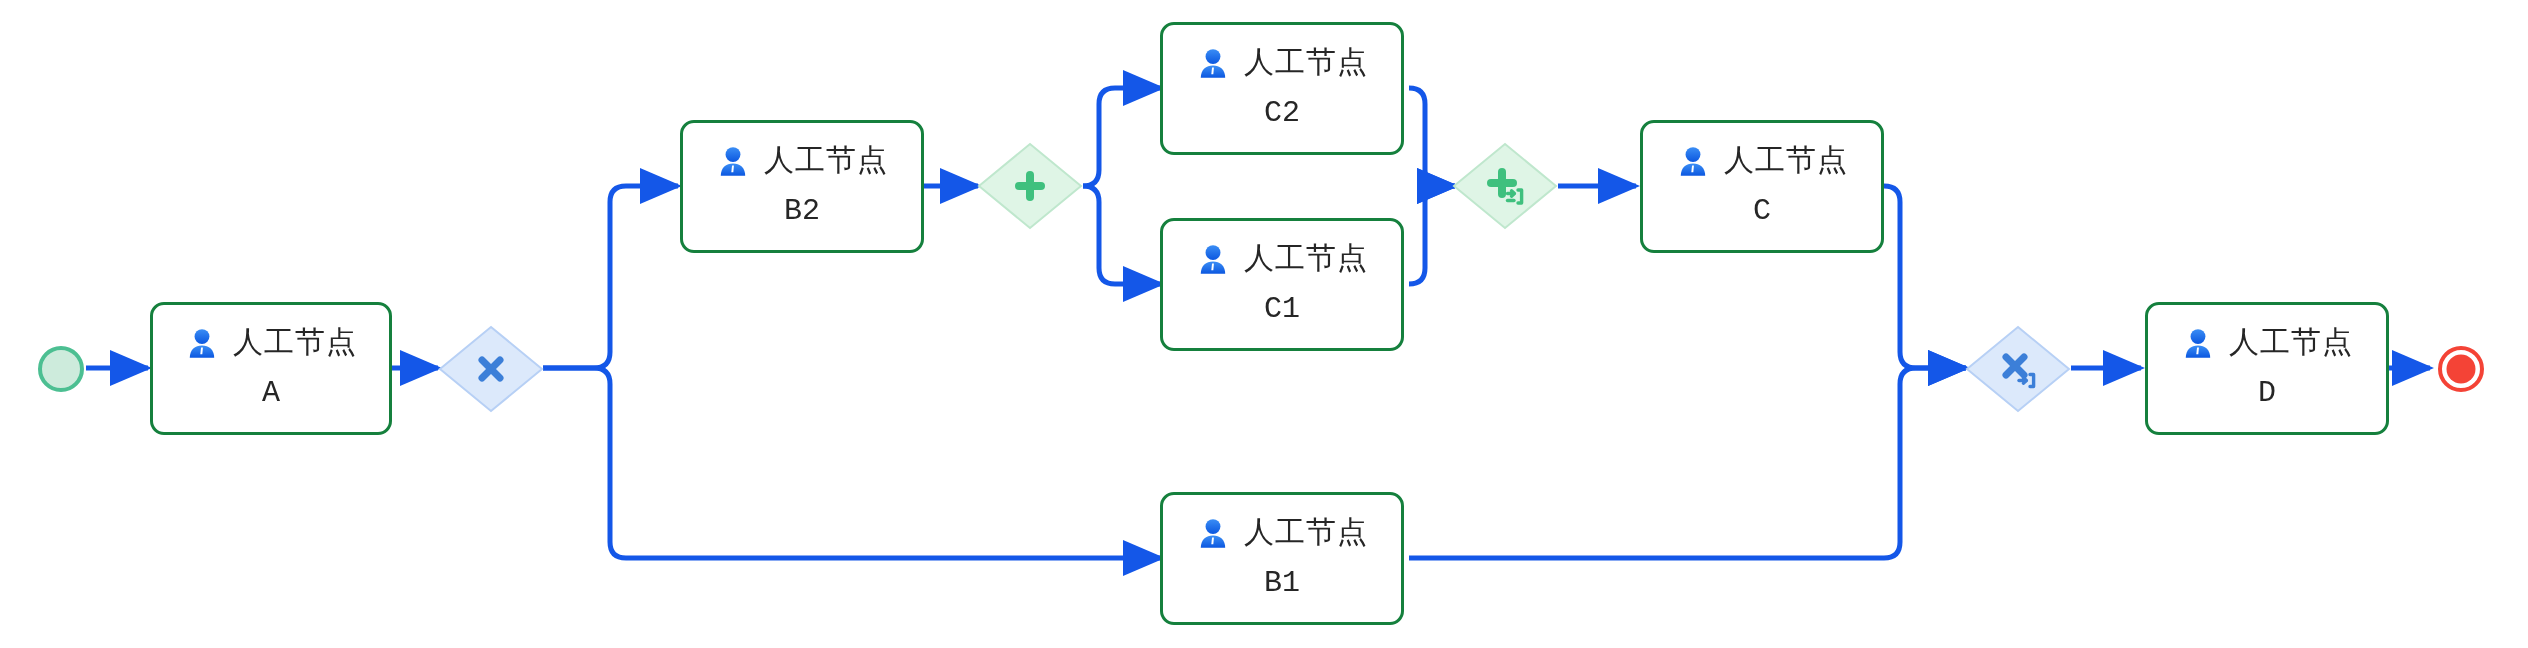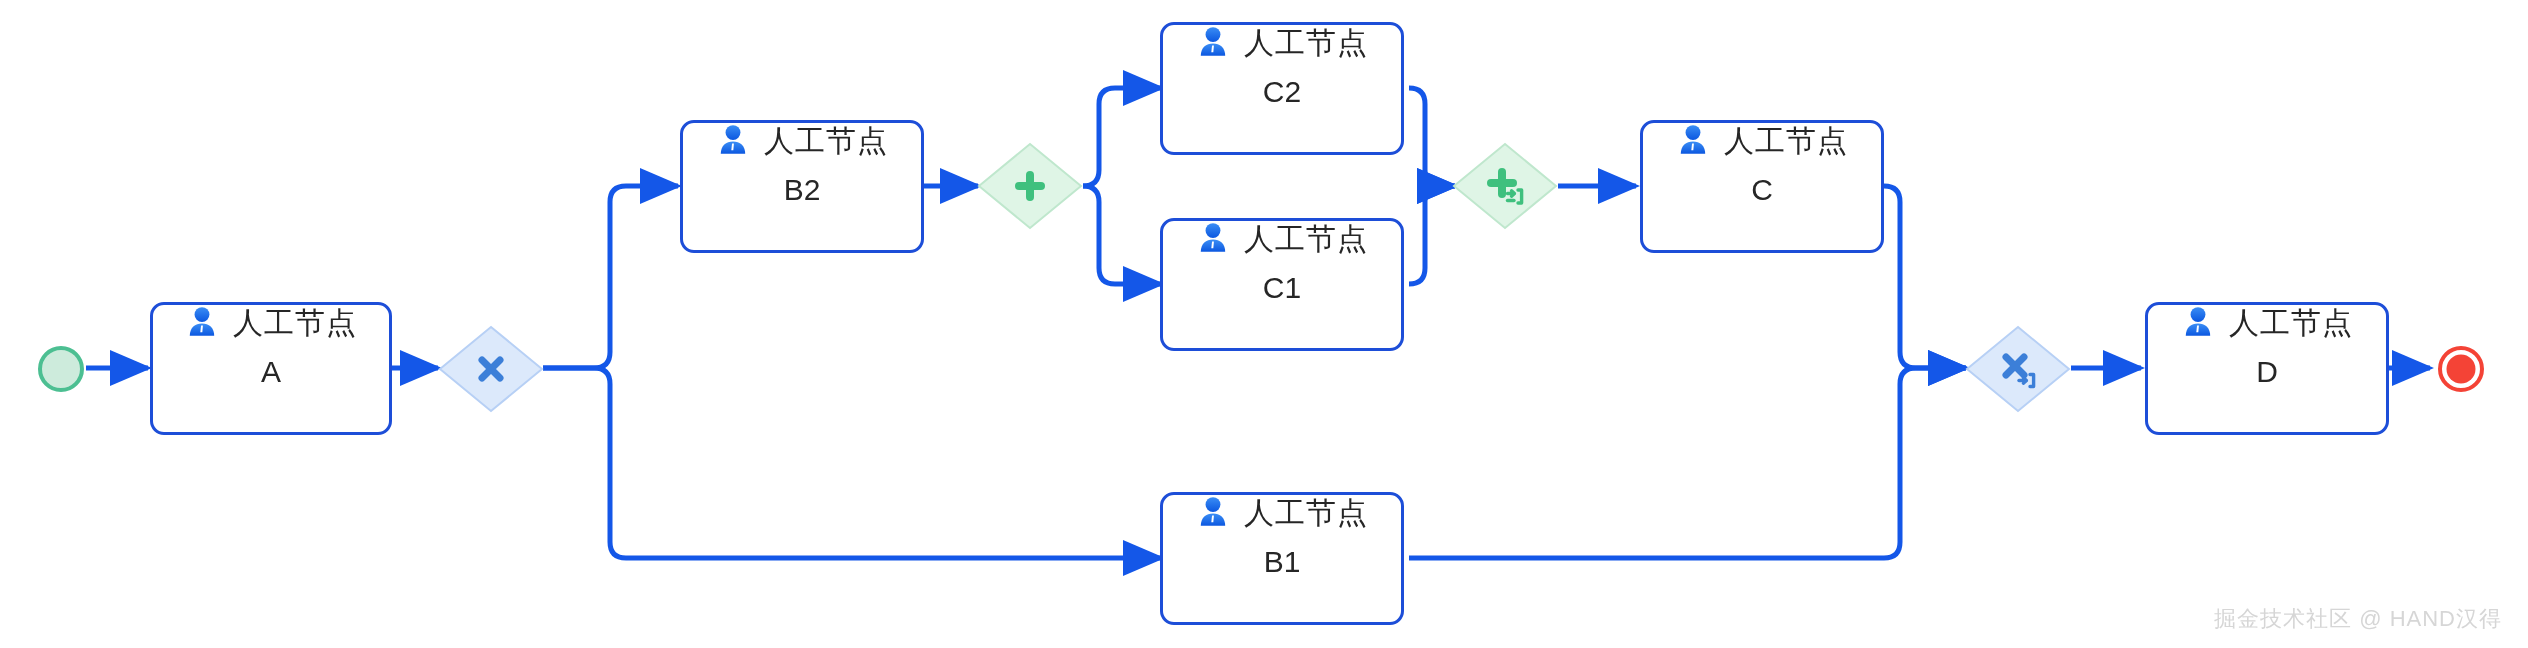--- a/index.html
+++ b/index.html
@@ -21,26 +21,28 @@
     position: absolute;
     left: 0;
     top: 0;
     width: 2528px;
     height: 648px;
   }
   .node-box {
     position: absolute;
     box-sizing: border-box;
     background: #ffffff;
-    border: 3px solid #1d4ed8;
+    border: 3px solid #15803d;
     border-radius: 14px;
     display: flex;
     flex-direction: column;
     align-items: center;
+    justify-content: center;
     z-index: 5;
+    font-family: Liberation Mono, monospace;
   }
   .node-row {
     display: flex;
     flex-direction: row;
     align-items: center;
     justify-content: center;
     gap: 14px;
     width: 100%;
   }
   .node-title {
@@ -273,15 +275,14 @@
     <div class="node-sub">D</div>
   </div>
 
   <div class="endpoint" style="left:2436px; top:344px;">
     <svg width="50" height="50" viewBox="0 0 50 50">
       <circle cx="25" cy="25" r="21" fill="none" stroke="#f44336" stroke-width="4"></circle>
       <circle cx="25" cy="25" r="14.5" fill="#f44336"></circle>
     </svg>
   </div>
 
-  <div class="watermark">掘金技术社区 @ HAND汉得</div>
 
 </div>
 
 </body></html>

